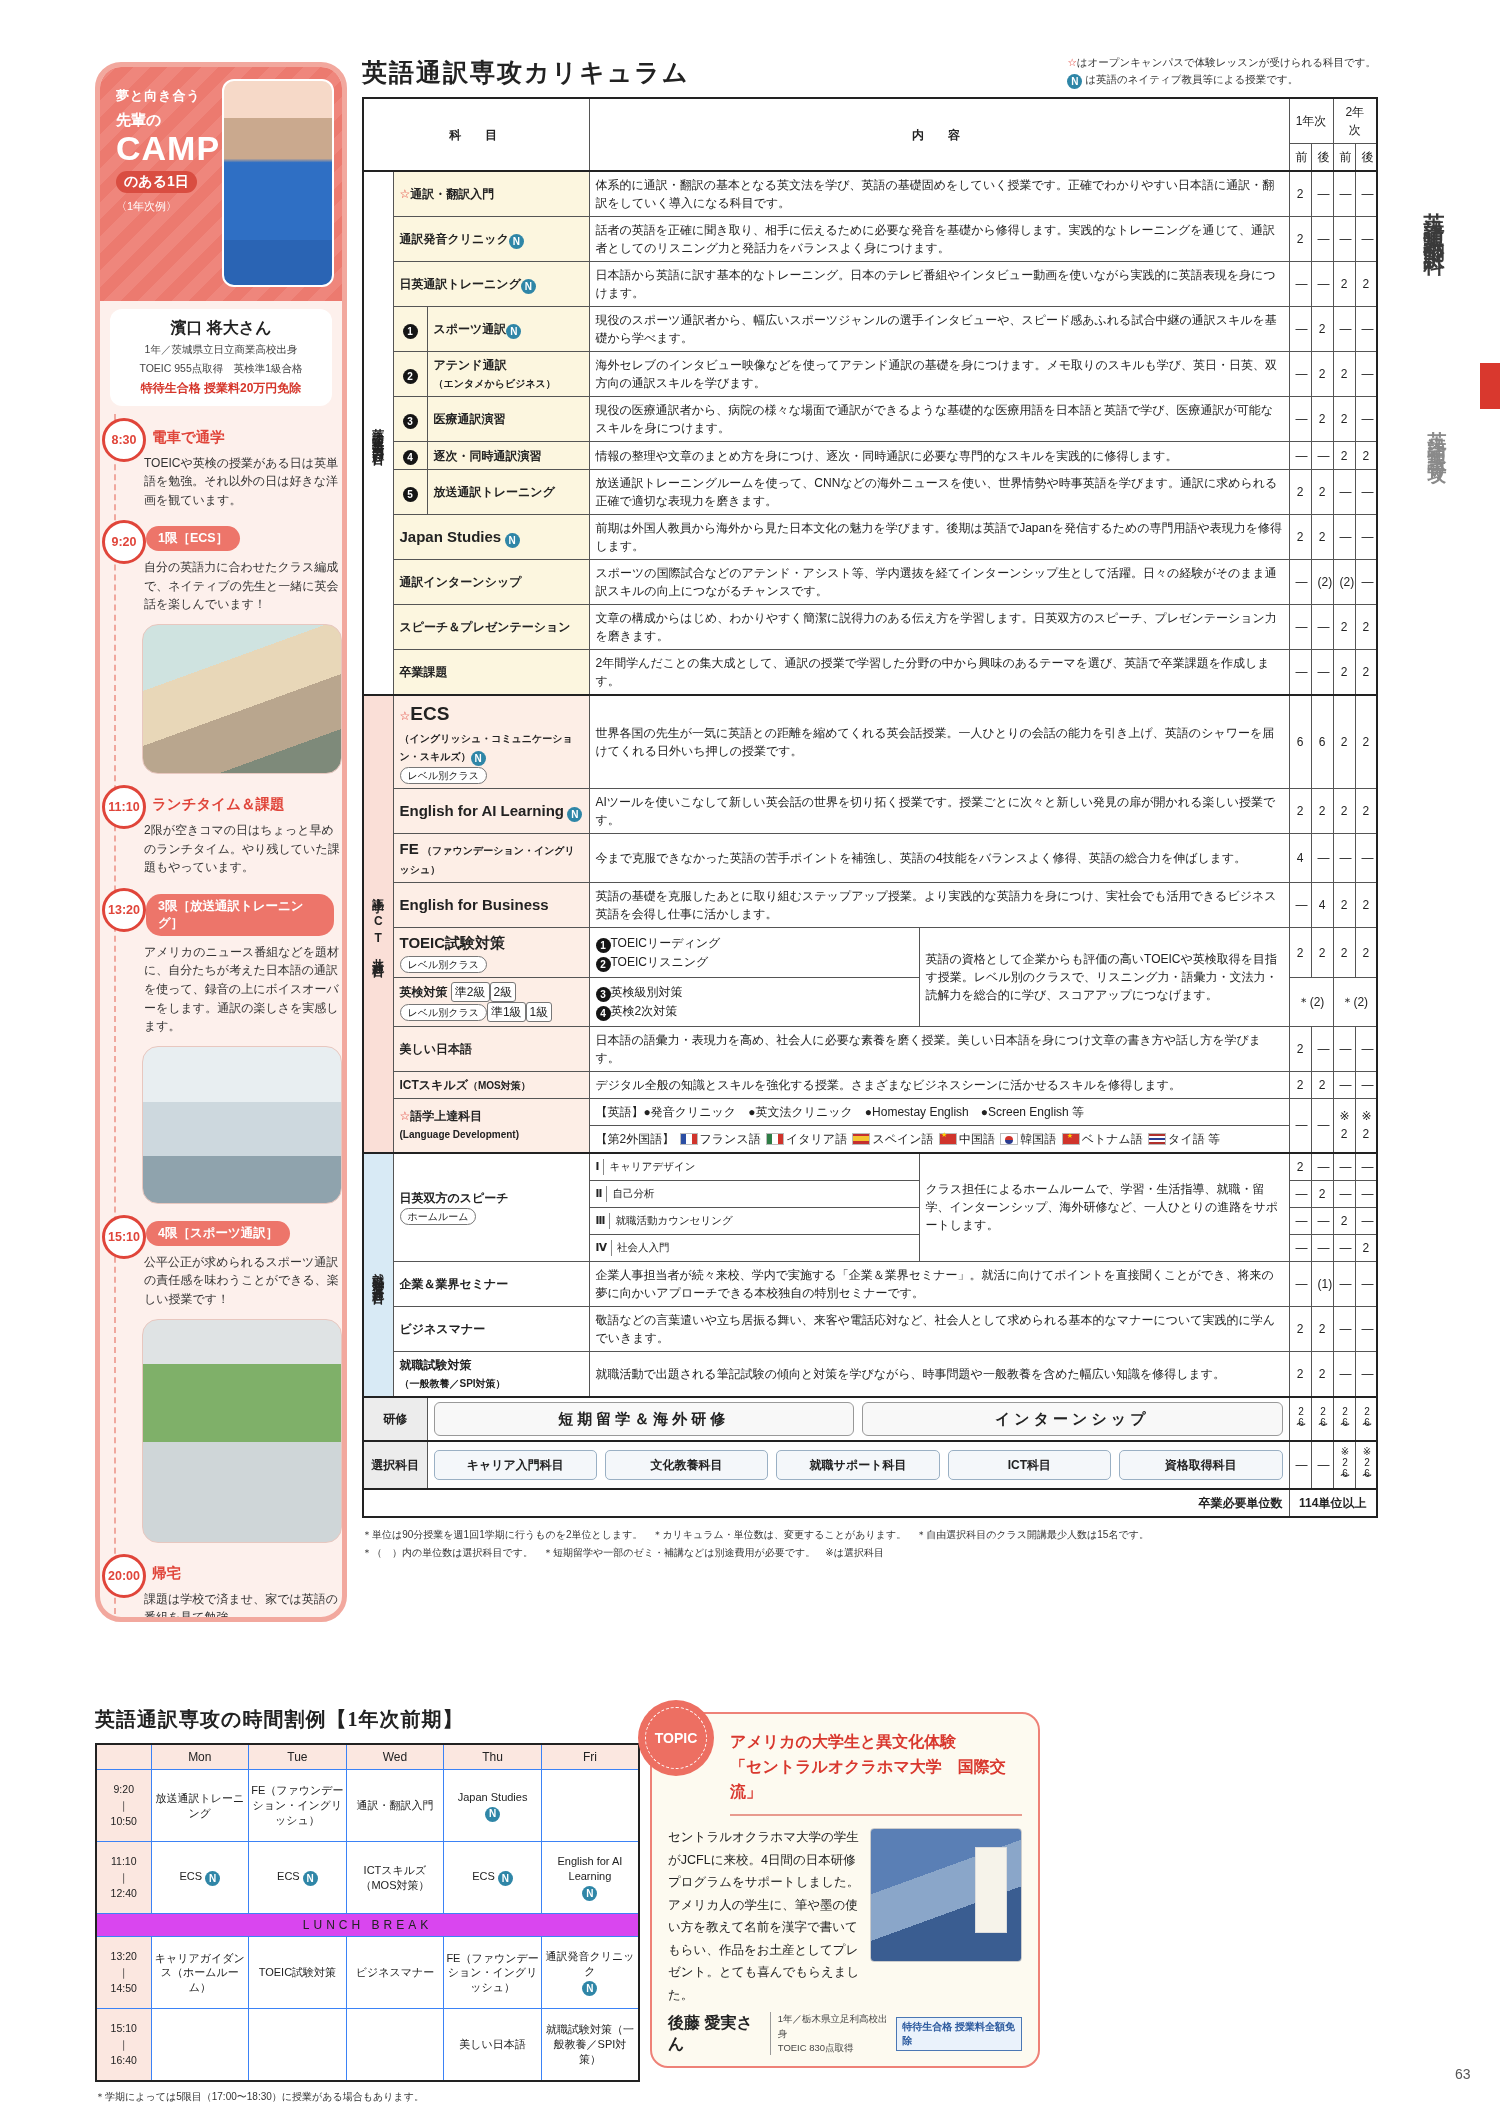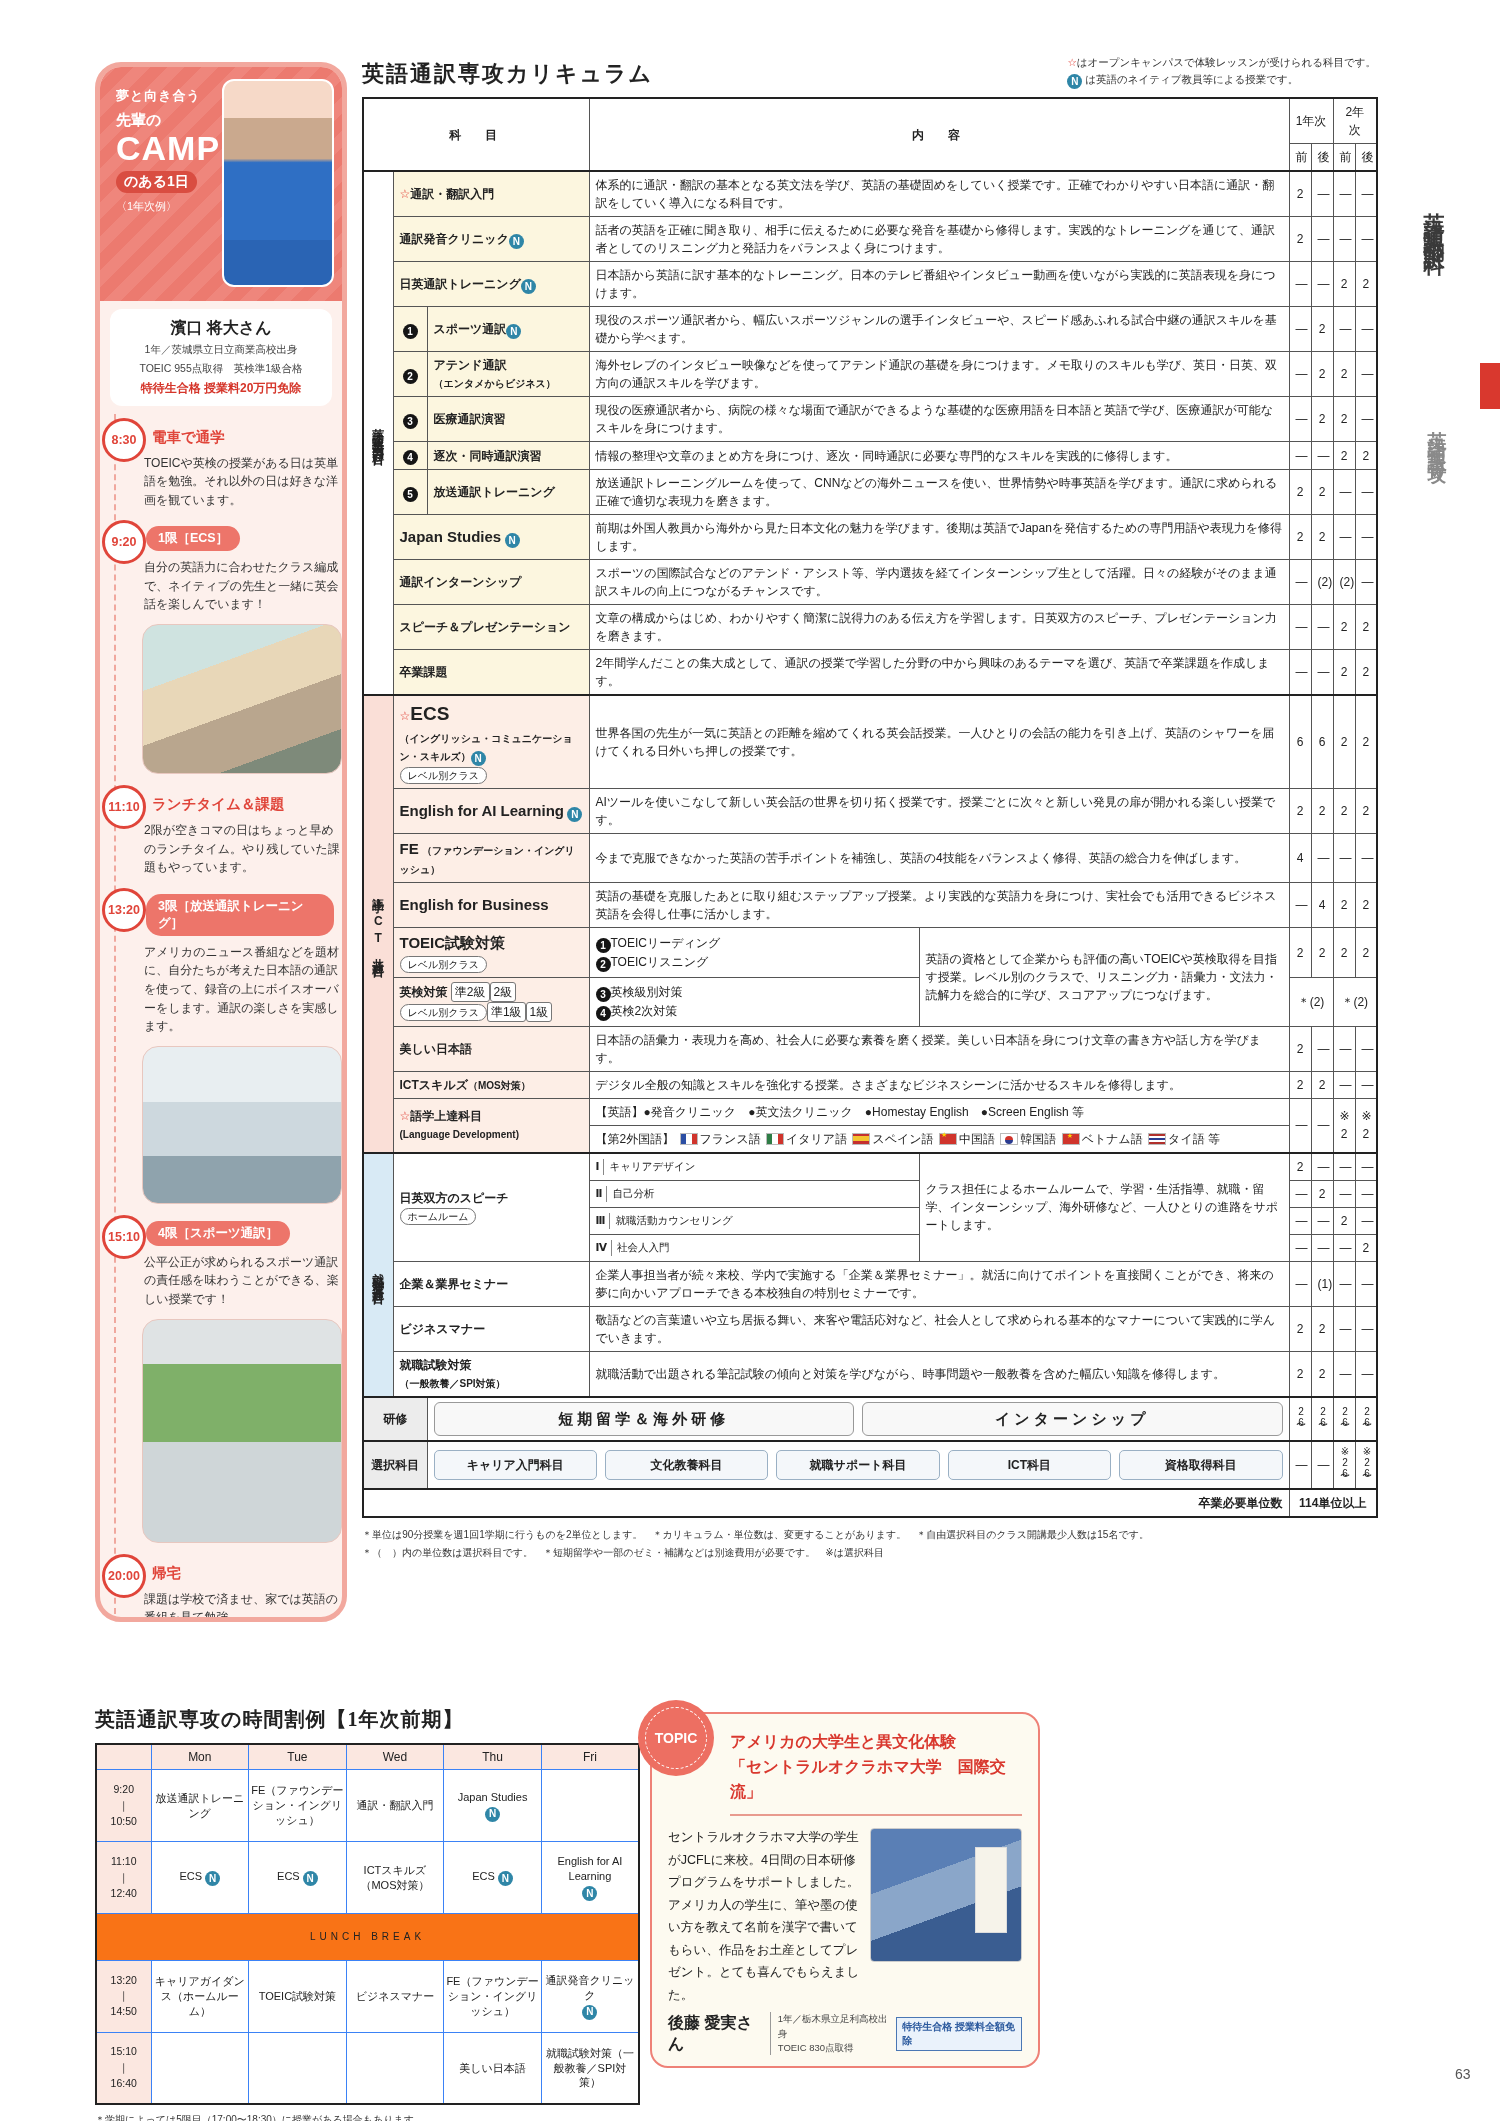--- a/index.html
+++ b/index.html
@@ -34,21 +34,21 @@
 .ph3{background:linear-gradient(180deg,#dfe3e4 0 20%,#7fb069 20% 55%,#cfd6d8 55%);height:224px}
 
 .vtext{writing-mode:vertical-rl;text-orientation:upright;letter-spacing:7px;font-weight:bold}
 #tab-dept{left:1420px;top:196px;font-size:21px;color:#3a3a3a}
 #tab-bar{left:1480px;top:363px;width:20px;height:46px;background:#d9382e}
 #tab-major{left:1424px;top:415px;font-size:19px;color:#8a8a8a}
 #pagenum{left:1455px;top:2066px;font-size:14px;color:#555}
 
 #main{left:362px;top:54px;width:1014px}
 .cur-titlebar{display:flex;align-items:flex-end;justify-content:space-between;margin-bottom:8px}
-.cur-title{font-family:Liberation Serif, serif;font-size:22px;font-weight:bold;letter-spacing:2px}
+.cur-title{font-family:Liberation Serif, serif;font-size:25px;font-weight:bold;letter-spacing:2px}
 .legend{font-size:10.5px;color:#333;line-height:1.6;text-align:left}
 .star{color:#e0392f;font-weight:bold}
 .nb{display:inline-flex;width:15px;height:15px;border-radius:50%;background:#2f86a7;color:#fff;font-size:10px;font-weight:bold;
 align-items:center;justify-content:center;vertical-align:-2px}
 .cnum{display:inline-flex;width:15px;height:15px;border-radius:50%;background:#151515;color:#fff;font-size:10px;font-weight:bold;
 align-items:center;justify-content:center;vertical-align:-2px}
 .pill{display:inline-block;border:1.3px solid #777;border-radius:9px;padding:0 7px;font-size:10px;font-weight:normal;background:#fff}
 .tag{display:inline-block;border:1px solid #777;border-radius:3px;padding:0 3px;font-size:12px;font-weight:normal;background:#fff}
 table.ctable{border-collapse:collapse;table-layout:fixed;width:1014px;border:2.5px solid #222}
 .ctable td{border:1px solid #555;padding:4px 6px;vertical-align:middle;font-size:12px;line-height:1.5}
@@ -84,21 +84,21 @@
 .fl-vn{background:#d0342c}.fl-vn::after{content:"★";position:absolute;left:4px;top:-3px;font-size:7px;color:#ffd400}
 .fl-th{background:linear-gradient(180deg,#b0302c 0 18%,#fff 18% 36%,#2a3b8f 36% 64%,#fff 64% 82%,#b0302c 82%)}
 .notes{font-size:10px;color:#333;margin-top:8px;line-height:1.8}
 
 #ttwrap{left:95px;top:1706px;width:477px}
 .tt-title{font-family:"Liberation Serif","DejaVu Serif",serif;font-size:20px;font-weight:bold;letter-spacing:1px;margin-bottom:10px}
 table.tt{border-collapse:collapse;table-layout:fixed;width:545px;border:2.5px solid #222}
 .tt td{border:1px solid #3b82f6;text-align:center;font-size:11px;line-height:1.35;padding:3px 1px}
 .tt .dh{background:#fbe7e0;font-size:12px;padding:4px}
 .tt .tc{background:#fbe7e0;font-size:10.5px;line-height:1.5}
-.tt .lunch{background:#f97316;letter-spacing:4px;font-size:10px;padding:16px}
+.tt .lunch{background:#d946ef;letter-spacing:4px;font-size:12px;padding:3px}
 .tt .pcell{height:72px}
 .ttnote{font-size:10px;color:#333;margin-top:8px}
 
 #topic{left:650px;top:1712px;width:390px;height:356px;border:2.5px solid #ee8177;border-radius:18px;background:#fdfaf0;padding:16px 16px 10px 16px}
 .tp-badge{position:absolute;left:-14px;top:-14px;width:76px;height:76px;border-radius:50%;background:#ed6f62;
 display:flex;align-items:center;justify-content:center}
 .tp-badge .ring{width:62px;height:62px;border-radius:50%;border:1.5px dashed #fff;display:flex;align-items:center;justify-content:center;
 color:#fff;font-weight:bold;font-size:14px}
 .tp-title{color:#d9382e;font-weight:bold;font-size:16px;line-height:1.55;margin-left:62px}
 .tp-div{border-top:2px solid #e89a8e;margin:10px 0 10px 62px}

